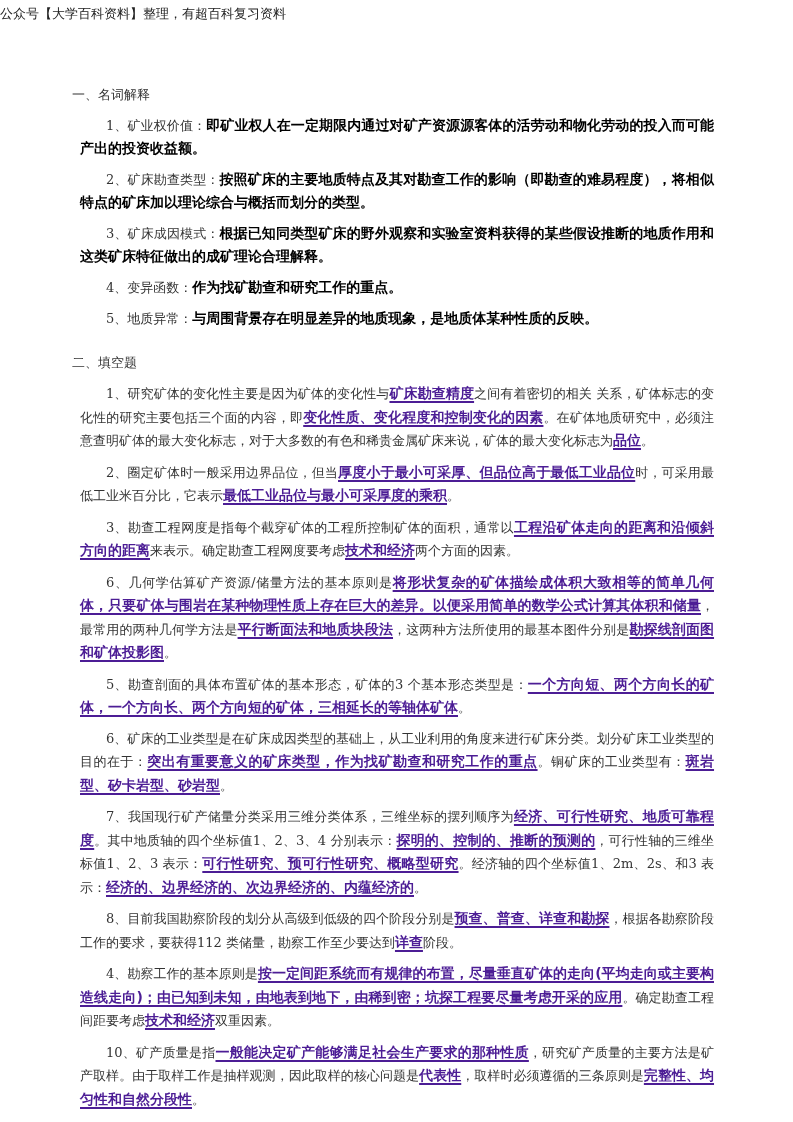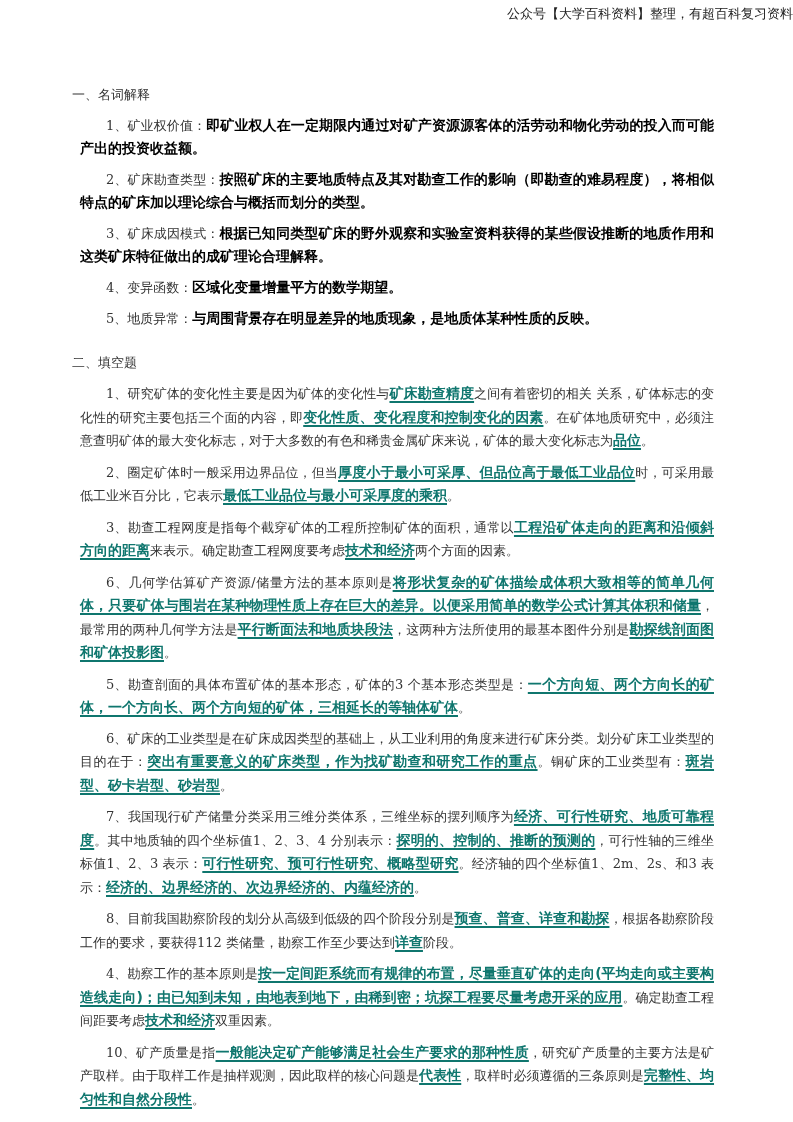--- a/index.html
+++ b/index.html
@@ -1,41 +1,41 @@
 <!DOCTYPE html>
 <html><head>
 <meta charset="utf-8">
 <style>
   html, body { margin:0; padding:0; background:#ffffff; }
   body { width:793px; height:1122px; position:relative; overflow:hidden;
          font-family:"DejaVu Serif","Liberation Serif",serif; color:#222; }
-  .header { position:absolute; top:5px; left:0; width:793px; text-align:right;
+  .header { position:absolute; top:5px; left:0; width:793px; text-align:left;
             font-size:13px; color:#222; }
   .page { position:absolute; left:72px; top:84px; width:650px; }
   .sec { font-size:13px; height:22px; line-height:22px; color:#333; }
   .p { font-size:13px; line-height:22.5px; text-indent:26px; text-align:justify; margin:8px; color:#333; }
   .p.big { line-height:22px; }
   .b { font-family:"DejaVu Sans","Liberation Sans",sans-serif; font-weight:bold; color:#000; font-size:14px; }
-  .u { font-family:"DejaVu Sans","Liberation Sans",sans-serif; font-weight:bold; color:#0f766e; font-size:14px;
+  .u { font-family:"DejaVu Sans","Liberation Sans",sans-serif; font-weight:bold; color:#4c1d95; font-size:14px;
        text-decoration:underline; text-decoration-thickness:1.5px; text-underline-offset:3px; }
   .gap1 { height:14px; }
   .gap2 { height:40px; }
 </style>
 </head>
 <body>
 
 <div class="header">公众号【大学百科资料】整理，有超百科复习资料</div>
 
 <div class="page">
   <div class="sec">一、名词解释</div>
 
   <p class="p big"><span>1、矿业权价值：</span><span class="b">即矿业权人在一定期限内通过对矿产资源源客体的活劳动和物化劳动的投入而可能产出的投资收益额。</span></p>
   <p class="p big"><span>2、矿床勘查类型：</span><span class="b">按照矿床的主要地质特点及其对勘查工作的影响（即勘查的难易程度），将相似特点的矿床加以理论综合与概括而划分的类型。</span></p>
   <p class="p big"><span>3、矿床成因模式：</span><span class="b">根据已知同类型矿床的野外观察和实验室资料获得的某些假设推断的地质作用和这类矿床特征做出的成矿理论合理解释。</span></p>
-  <p class="p big"><span>4、变异函数：</span><span class="b">区域化变量增量平方的数学期望。</span></p>
+  <p class="p big"><span>4、变异函数：</span><span class="b">作为找矿勘查和研究工作的重点。</span></p>
   <p class="p big"><span>5、地质异常：</span><span class="b">与周围背景存在明显差异的地质现象，是地质体某种性质的反映。</span></p>
 
   <div class="gap1"></div>
   <div class="sec">二、填空题</div>
 
   <p class="p"><span>1、研究矿体的变化性主要是因为矿体的变化性与</span><span class="u">矿床勘查精度</span><span>之间有着密切的相关 关系，矿体标志的变化性的研究主要包括三个面的内容，即</span><span class="u">变化性质、变化程度和控制变化的因素</span><span>。在矿体地质研究中，必须注意查明矿体的最大变化标志，对于大多数的有色和稀贵金属矿床来说，矿体的最大变化标志为</span><span class="u">品位</span><span>。</span></p>
 
   <p class="p"><span>2、圈定矿体时一般采用边界品位，但当</span><span class="u">厚度小于最小可采厚、但品位高于最低工业品位</span><span>时，可采用最低工业米百分比，它表示</span><span class="u">最低工业品位与最小可采厚度的乘积</span><span>。</span></p>
 
   <p class="p"><span>3、勘查工程网度是指每个截穿矿体的工程所控制矿体的面积，通常以</span><span class="u">工程沿矿体走向的距离和沿倾斜方向的距离</span><span>来表示。确定勘查工程网度要考虑</span><span class="u">技术和经济</span><span>两个方面的因素。</span></p>

